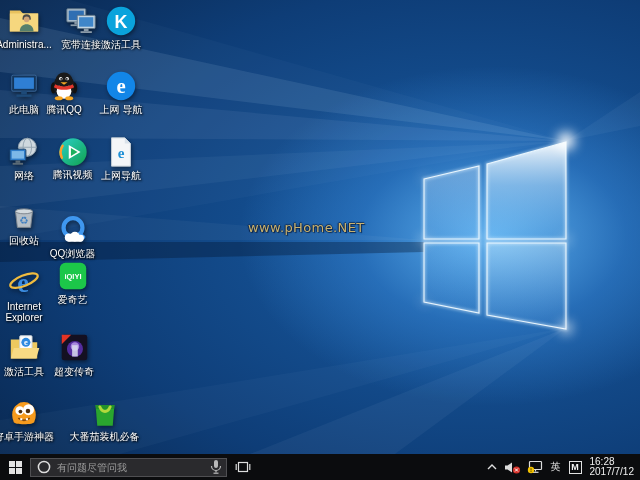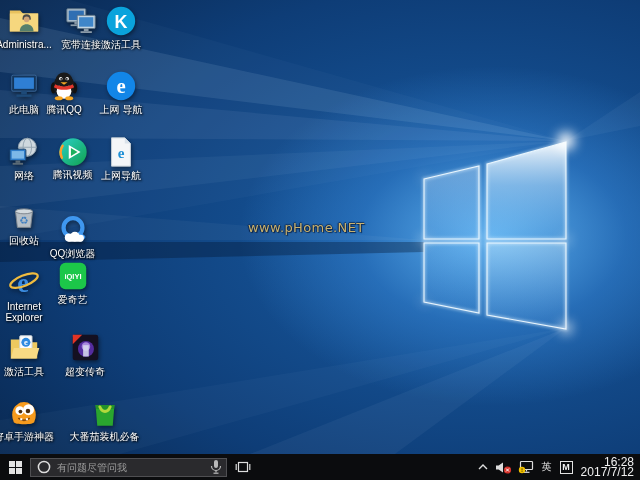--- a/index.html
+++ b/index.html
@@ -55,21 +55,21 @@
   .tv-btn{width:32px;height:26px;display:flex;align-items:center;justify-content:center;}
   .spacer{flex:1;}
   .tray{display:flex;align-items:center;height:26px;}
   .tray-btn{height:26px;display:flex;align-items:center;justify-content:center;padding:0 3px;}
   .ime-lang{font-size:10px;color:#e8e8e8;padding:0 4px;}
   .ime-badge{
     width:13px;height:13px;border:1px solid #e2e2e2;box-sizing:border-box;
     font-size:9px;font-weight:bold;color:#f2f2f2;line-height:11px;text-align:center;margin:0 4px;
   }
   .clock{
-    font-size:12px;line-height:10px;color:#f0f0f0;text-align:right;
+    font-size:10px;line-height:10px;color:#f0f0f0;
     padding:0 6px 0 4px;
   }
 </style>
 </head>
 <body>
 
 <div class="desktop">
   <svg class="wall-svg" width="640" height="454" viewBox="0 0 640 454">
     <defs>
       <linearGradient id="gTL" x1="0" y1="0" x2="0" y2="1">
@@ -304,21 +304,21 @@
           <svg viewBox="0 0 36 36">
             <path d="M4 9h11l2 3h15v17H4z" fill="#eec95f"></path>
             <rect x="13.5" y="5" width="13" height="17" rx="1" fill="#fbfcfd" stroke="#cbd3da"></rect>
             <circle cx="20" cy="12" r="4.8" fill="#2e8ae0"></circle>
             <text x="20" y="15.3" font-family="Liberation Serif,serif" font-size="9" font-weight="bold" fill="#fff" text-anchor="middle">e</text>
             <path d="M4 29l3.2-11h27l-3.2 11z" fill="#f7da84"></path>
           </svg>
         </div>
         <div class="lbl">激活工具</div>
       </div>
-      <div class="icon-cell" style="left: 50px; top: 331px;">
+      <div class="icon-cell" style="left: 39px; top: 331px;">
         <div class="glyph">
           <svg viewBox="0 0 36 36">
             <rect x="5" y="4" width="27" height="27" rx="2.5" fill="#141021"></rect>
             <circle cx="19" cy="19" r="8.5" fill="#6a35c8" opacity=".75"></circle>
             <circle cx="19" cy="16.5" r="4.5" fill="#b79ae8" opacity=".85"></circle>
             <path d="M16 15h6v12h-6z" fill="#d9dcef" opacity=".85"></path>
             <path d="M5 4h10L5 14z" fill="#e23324"></path>
           </svg>
         </div>
         <div class="lbl">超变传奇</div>

